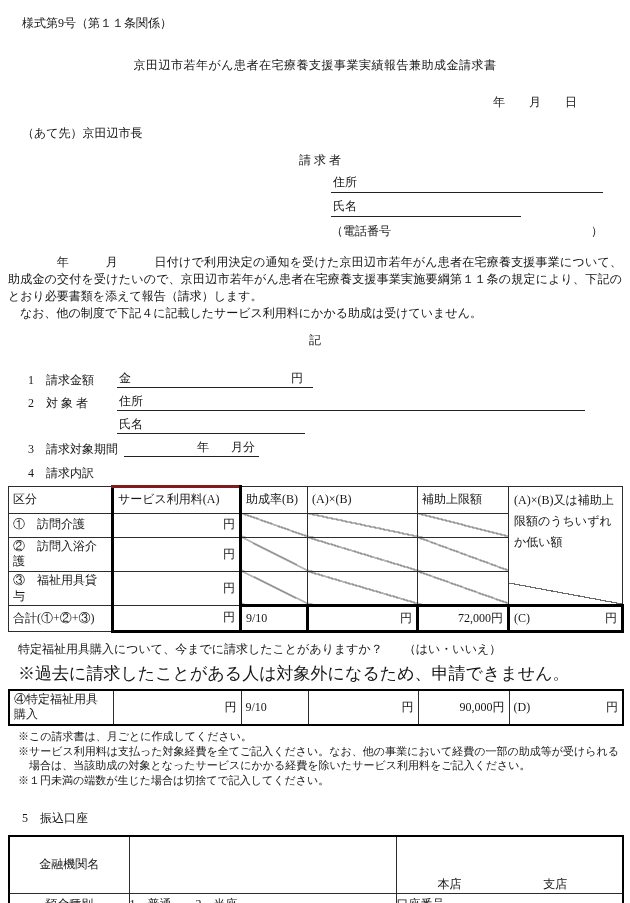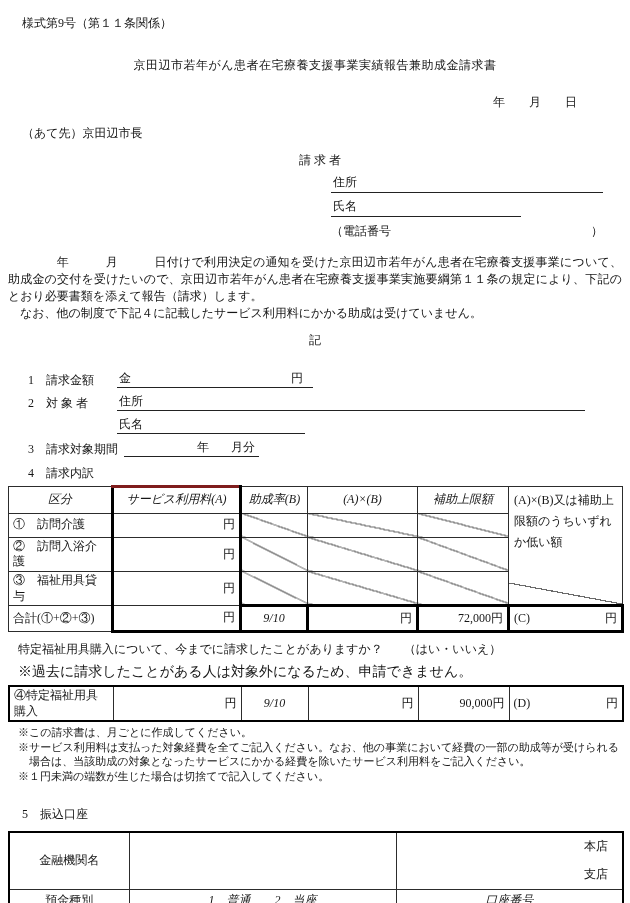--- a/index.html
+++ b/index.html
@@ -34,53 +34,53 @@
   .yen-in{margin-right:8px;}
   .period-field{justify-content:flex-end;gap:22px;padding-right:4px;}
   .sec4{margin-top:9px;margin-left:20px;}
 
   table{border-collapse:collapse;table-layout:fixed;width:614px;}
   td{border:1px solid #2c2c2c;padding:1px 4px;font-size:12px;overflow:hidden;
      vertical-align:middle;}
   .t1{margin-top:3px;}
   .t1 td{height:21px;}
   .t1 .hrow td{height:23px;}
-  .c{text-align:center;font-style:italic;}
+  .c{text-align:left;}
   .r{text-align:right;}
   .unit{text-align:right;}
   .bl{border-left:3px solid #000;}
   .br{border-right:3px solid #000;}
   .bt{border-top:3px solid #7f1d1d;}
   .bb{border-bottom:3px solid #000;}
   .thick{border:3px solid #000;}
   .diag{background-image:linear-gradient(to right top,
       transparent calc(50% - .6px),#6a6a6a calc(50% - .6px),
       #6a6a6a calc(50% + .6px),transparent calc(50% + .6px));}
   .merged{position:relative;vertical-align:top;padding:3px 5px;line-height:21px;}
   .mdiag{position:absolute;left:0;right:0;bottom:0;height:21px;
       background-image:linear-gradient(to right top,
       transparent calc(50% - .6px),#6a6a6a calc(50% - .6px),
       #6a6a6a calc(50% + .6px),transparent calc(50% + .6px));}
   .flexlr{display:flex;justify-content:space-between;}
 
   .question{margin-top:9px;margin-left:10px;}
   .q-ans{margin-left:18px;}
-  .small-note{margin-top:5px;margin-left:10px;font-size:14px;}
+  .small-note{margin-top:5px;margin-left:10px;font-size:17px;}
   .t2{margin-top:4px;border:2px solid #000;}
   .t2 td{height:22px;}
   .notes{margin:3px 0 0 10px;font-size:11px;line-height:14.5px;}
   .hang{padding-left:11px;text-indent:-11px;}
 
   .sec5{margin-top:24px;margin-left:14px;}
   .bank{margin-top:8px;border:2px solid #000;}
   .bank td{padding:0;}
   .bank .lab{text-align:center;}
   .r1 td{height:56px;}
   .r2 td{height:22px;}
-  .branch{display:flex;flex-direction:column;justify-content:space-around;
+  .branch{display:flex;flex-direction:row;justify-content:space-around;
       align-items:flex-end;height:56px;padding-right:14px;box-sizing:border-box;}
 </style>
 </head>
 <body>
 
 <div id="page">
 
   <div class="form-no">様式第9号（第１１条関係）</div>
   <div class="title">京田辺市若年がん患者在宅療養支援事業実績報告兼助成金請求書</div>
   <div class="date-line">年　　月　　日</div>

